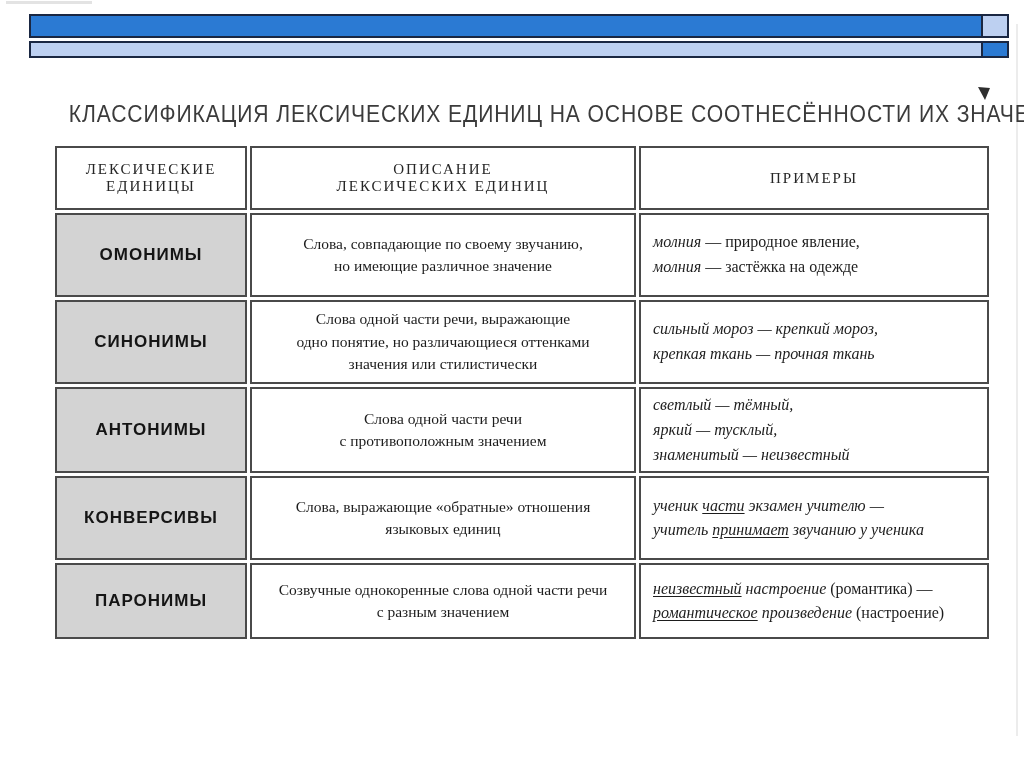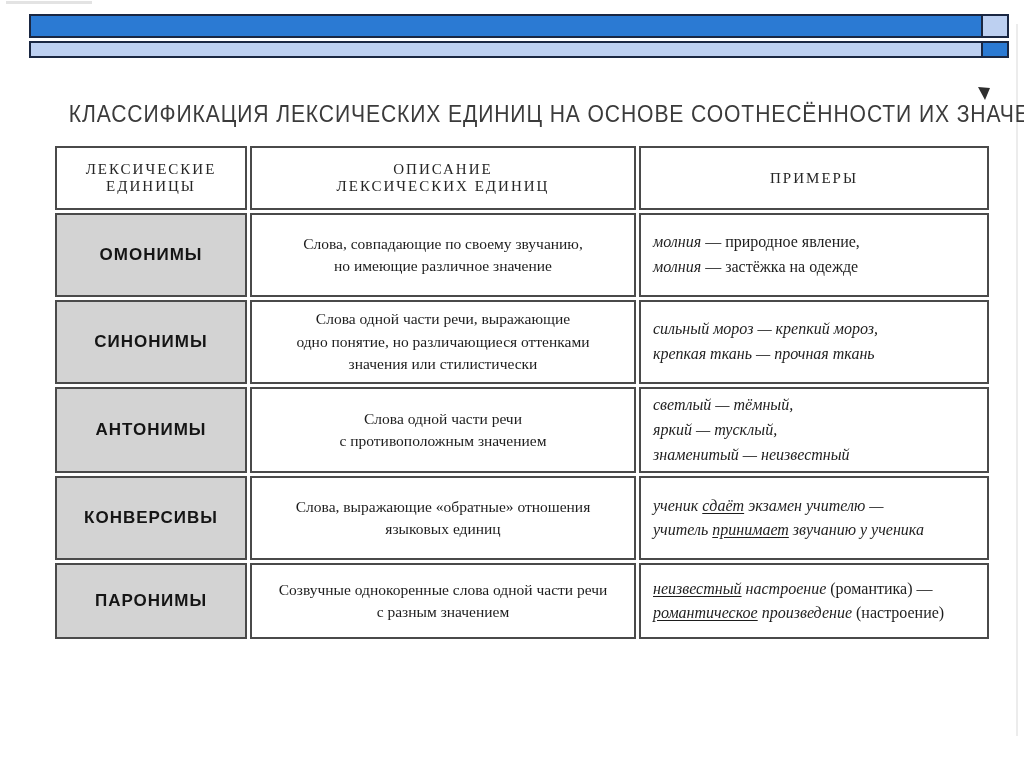--- a/index.html
+++ b/index.html
@@ -164,21 +164,21 @@
             <div class="ex-line"><span class="it">светлый — тёмный,</span></div>
             <div class="ex-line"><span class="it">яркий — тусклый,</span></div>
             <div class="ex-line"><span class="it">знаменитый — неизвестный</span></div>
           </td>
         </tr>
         <tr>
           <td class="term">КОНВЕРСИВЫ</td>
           <td class="desc">Слова, выражающие «обратные» отношения
 языковых единиц</td>
           <td class="examples">
-            <div class="ex-line"><span class="it">ученик </span><span class="it un">сдаёт</span><span class="it"> экзамен учителю —</span></div>
+            <div class="ex-line"><span class="it">ученик </span><span class="it un">части</span><span class="it"> экзамен учителю —</span></div>
             <div class="ex-line"><span class="it">учитель </span><span class="it un">принимает</span><span class="it"> звучанию у ученика</span></div>
           </td>
         </tr>
         <tr>
           <td class="term">ПАРОНИМЫ</td>
           <td class="desc">Созвучные однокоренные слова одной части речи
 с разным значением</td>
           <td class="examples">
             <div class="ex-line"><span class="it un">неизвестный</span><span class="it"> настроение </span><span>(романтика) —</span></div>
             <div class="ex-line"><span class="it un">романтическое</span><span class="it"> произведение </span><span>(настроение)</span></div>

